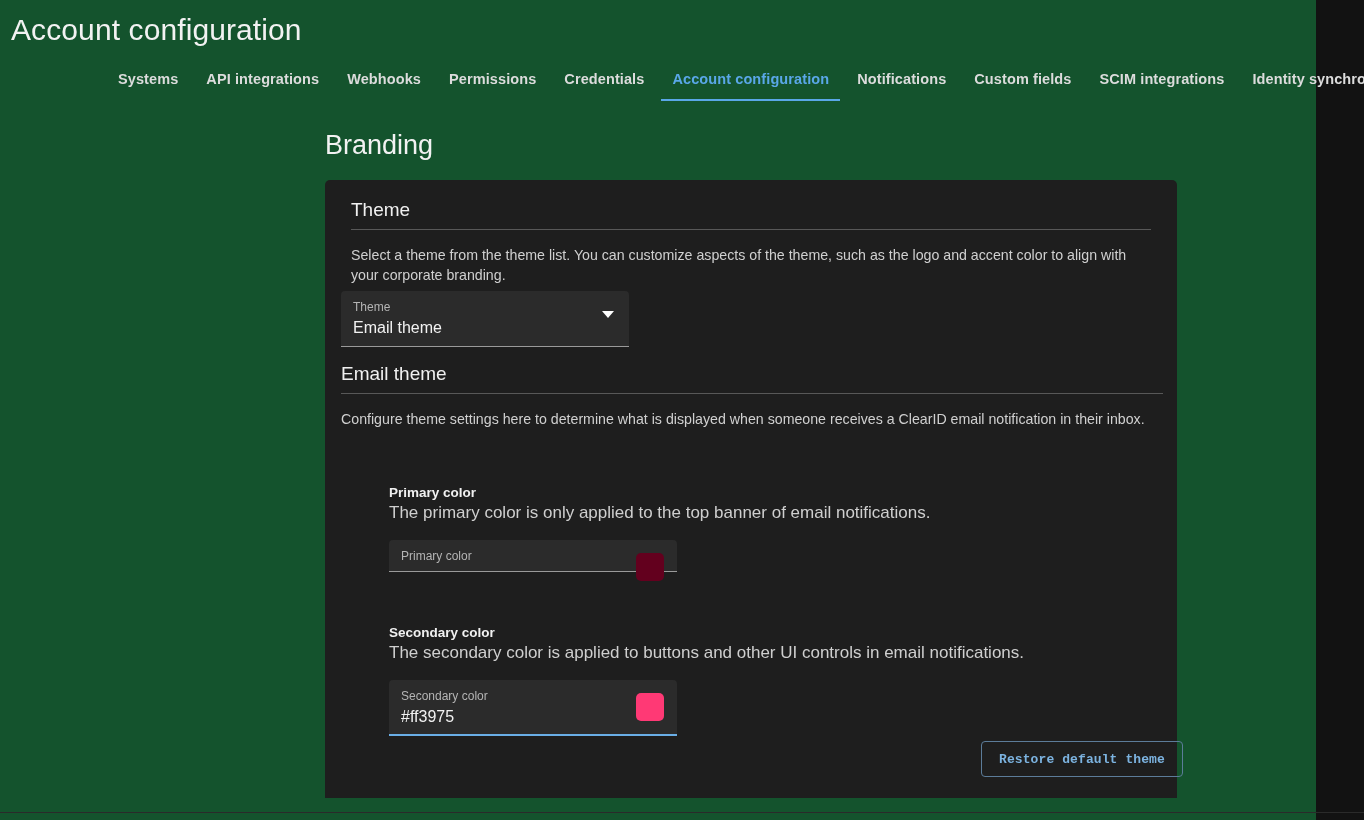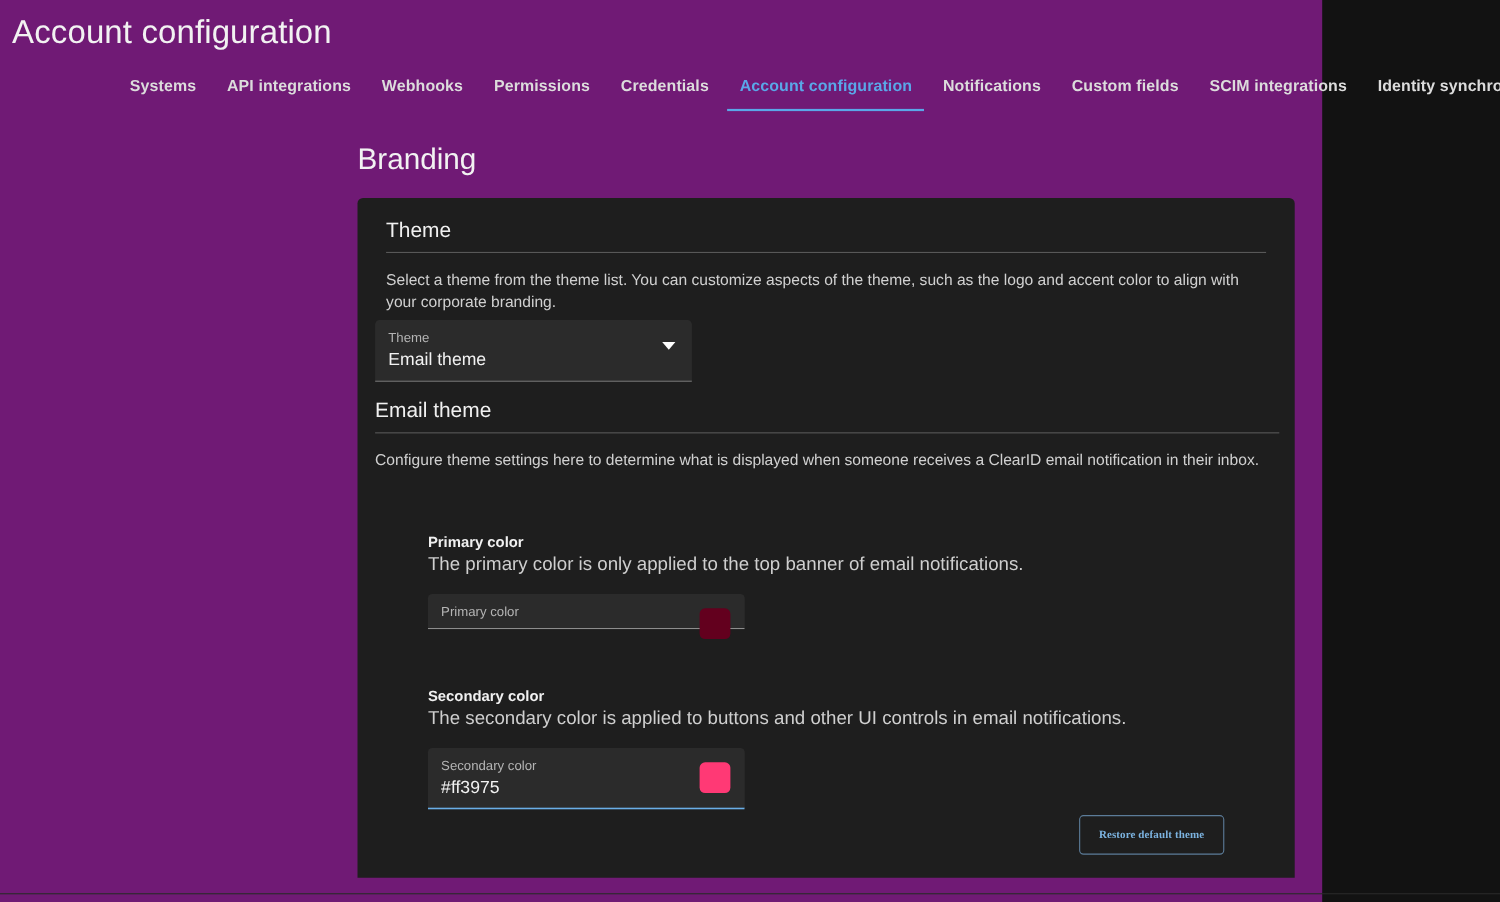--- a/index.html
+++ b/index.html
@@ -11,23 +11,23 @@
     width: 1364px;
     height: 820px;
     overflow: hidden;
     font-family: "Liberation Sans", sans-serif;
     color: #e8e8e8;
     -webkit-font-smoothing: antialiased;
   }
 
   .page {
     position: relative;
-    width: 1202px;
+    width: 1316px;
     height: 820px;
-    background: #701a75;
+    background: #14532d;
     box-sizing: border-box;
   }
 
   
   .page-title {
     position: absolute;
     left: 11px;
     top: 12px;
     font-size: 30px;
     font-weight: 300;
@@ -196,23 +196,23 @@
     top: 741px;
     height: 34px;
     padding: 0 17px;
     display: flex;
     align-items: center;
     justify-content: center;
     background: transparent;
     border: 1px solid #5c7c99;
     border-radius: 4px;
     color: #7cb3e0;
-    font-size: 10px;
+    font-size: 13px;
     font-weight: bold;
-    font-family: Liberation Serif, serif;
+    font-family: Liberation Mono, monospace;
     cursor: pointer;
     letter-spacing: 0.1px;
   }
 
   .bottom-rule {
     position: absolute;
     left: 0;
     top: 812px;
     width: 1364px;
     height: 1px;

